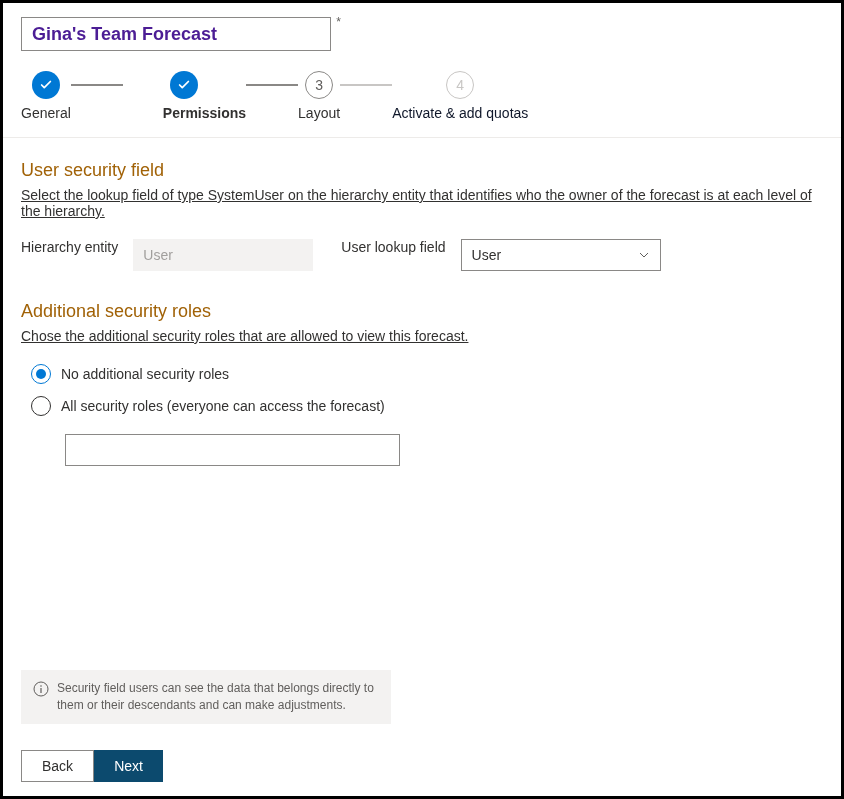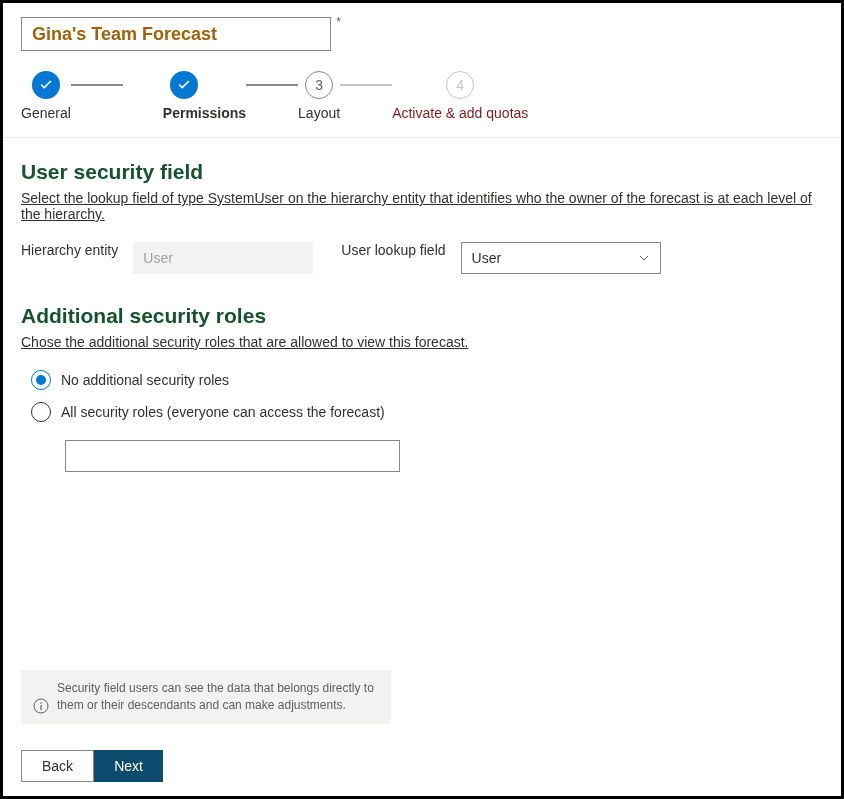--- a/index.html
+++ b/index.html
@@ -24,21 +24,21 @@
       position: relative;
       display: inline-block;
     }
     .title-input {
       width: 310px;
       height: 34px;
       border: 1px solid #8a8886;
       padding: 0 10px;
       font-size: 18px;
       font-weight: 600;
-      color: #a16207;
+      color: #4c1d95;
       font-family: inherit;
     }
     .required-mark {
       position: absolute;
       top: -2px;
       right: -10px;
       font-size: 12px;
       color: #605e5c;
     }
     .stepper {
@@ -89,34 +89,34 @@
       margin-top: 6px;
       font-size: 14px;
       color: #323130;
       white-space: nowrap;
     }
     .step-label.bold {
       font-weight: 600;
       margin-left: 40px;
     }
     .step-label.faded {
-      color: #7f1d1d;
+      color: #0f172a;
     }
     .checkmark {
       width: 14px;
       height: 14px;
     }
     .content {
       padding: 22px 18px 0 18px;
     }
     .section-title {
-      font-size: 21px;
-      font-weight: 700;
+      font-size: 18px;
+      font-weight: 400;
       margin-bottom: 6px;
-      color: #14532d;
+      color: #a16207;
     }
     .section-desc {
       font-size: 14px;
       color: #323130;
       margin-bottom: 20px;
       text-decoration: underline;
     }
     .field-row {
       display: flex;
       gap: 28px;
@@ -201,21 +201,21 @@
       margin-top: 18px;
     }
     .info-box {
       position: absolute;
       bottom: 72px;
       left: 18px;
       width: 370px;
       background: #f3f2f1;
       padding: 10px 12px;
       display: flex;
-      align-items: flex-end;
+      align-items: flex-start;
       gap: 8px;
     }
     .info-icon {
       width: 16px;
       height: 16px;
       flex-shrink: 0;
       color: #605e5c;
       margin-top: 1px;
     }
     .info-text {

